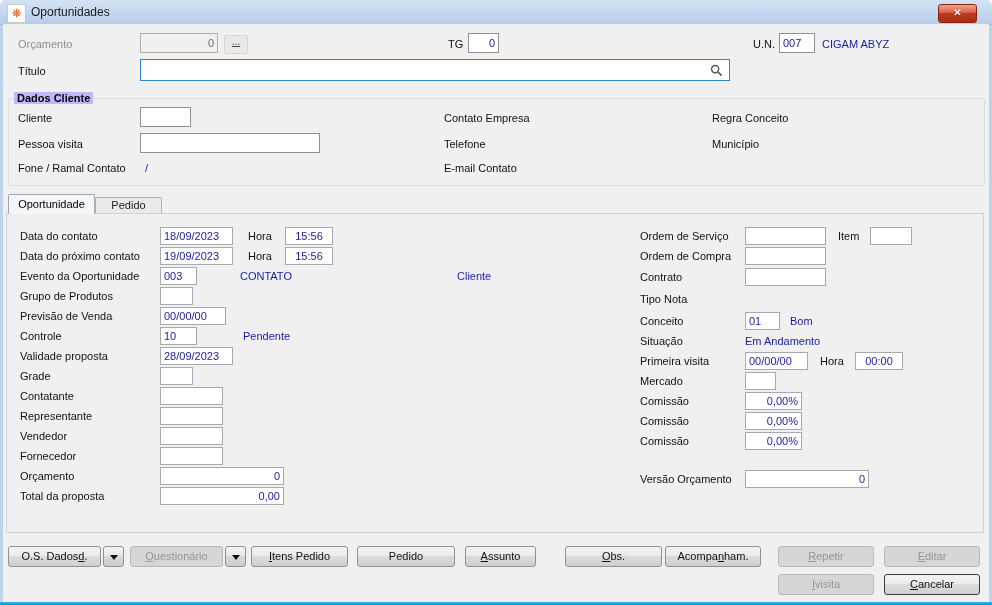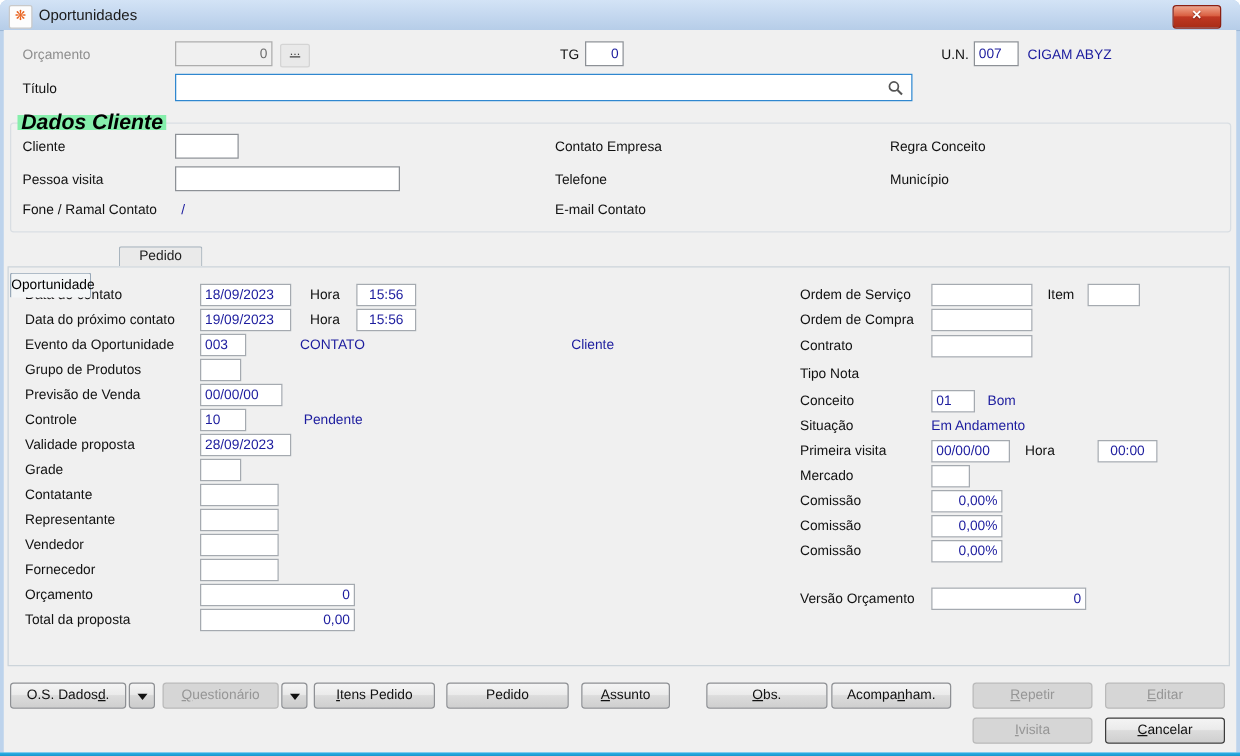--- a/index.html
+++ b/index.html
@@ -19,25 +19,25 @@
   .lbl.gray{color:#8e8e8e;}
   .blue{color:#1c1c9e;}
   .fld{position:absolute;height:18px;box-sizing:border-box;border:1px solid #a5aab0;background:#fff;
     font-family:"Liberation Sans",sans-serif;font-size:11px;color:#1c1c9e;padding:0 3px;outline:none;}
   .fld.ra{text-align:right;}
   .fld.ctr{text-align:center;}
   .fld.h20{height:20px;}
   .fld.dis{background:#f0f0f0;color:#6e6e6e;border-color:#adadad;}
   .fld.focus{border:1px solid #2f87cf;height:22px;}
   .gb{position:absolute;border:1px solid #d9dee3;border-radius:3px;}
-  .gb-title{position:absolute;font-size:17px;font-weight:bold;background:#86efac;padding:0 3px;line-height:12px;font-style:italic;}
+  .gb-title{position:absolute;font-size:11px;font-weight:bold;background:#c4b5fd;padding:0 3px;line-height:12px;}
   .panel{position:absolute;left:6px;top:213px;width:978px;height:320px;border:1px solid #ccd4da;box-sizing:border-box;}
   .tab{position:absolute;box-sizing:border-box;font-size:11px;text-align:center;cursor:pointer;}
-  .tab.active{left:8px;top:194px;width:65px;height:20px;background:#f4f6f7;border:1px solid #98a8b8;border-bottom:none;
-    z-index:2;line-height:19px;border-radius:2px 2px 0 0;margin-top:24px;}
+  .tab.active{left:8px;top:194px;width:87px;height:20px;background:#f4f6f7;border:1px solid #98a8b8;border-bottom:none;
+    z-index:2;line-height:19px;border-radius:2px 2px 0 0;}
   .tab.inactive{left:95px;top:197px;width:67px;height:16px;background:#eaeaea;border:1px solid #a8b4be;border-bottom:none;
     line-height:15px;border-radius:2px 2px 0 0;color:#222;}
   .btn{position:absolute;height:21px;box-sizing:border-box;border:1px solid #8e9094;border-radius:3px;
     background:linear-gradient(#f4f4f4,#ebebeb 45%,#dcdcdc 50%,#cfcfcf);
     font-size:11px;color:#111;text-align:center;line-height:19px;cursor:pointer;white-space:nowrap;}
   .btn.dis{background:#d6d6d6;border-color:#b9b9b9;color:#969696;cursor:default;}
   .btn.default{border:1px solid #3c3c3c;box-shadow:inset 0 0 0 1px #7eb4ea00;}
   .mn{text-decoration:underline;}
   .arrowbtn{position:absolute;width:21px;height:21px;box-sizing:border-box;border:1px solid #8e9094;border-radius:3px;
     background:linear-gradient(#f4f4f4,#e9e9e9 45%,#d8d8d8 50%,#cccccc);cursor:pointer;}
@@ -166,21 +166,21 @@
   <div class="lbl" style="left:640px;top:312px">Conceito</div>
   <input class="fld" style="left: 745px; top: 312px; width: 35px;" value="01">
   <div class="lbl blue" style="left:790px;top:312px">Bom</div>
 
   <div class="lbl" style="left:640px;top:332px">Situação</div>
   <div class="lbl blue" style="left:745px;top:332px">Em Andamento</div>
 
   <div class="lbl" style="left:640px;top:352px">Primeira visita</div>
   <input class="fld" style="left: 745px; top: 352px; width: 63px;" value="00/00/00">
   <div class="lbl" style="left:820px;top:352px">Hora</div>
-  <input class="fld ctr" style="left: 855px; top: 352px; width: 48px; margin-left: 23px;" value="00:00">
+  <input class="fld ctr" style="left: 855px; top: 352px; width: 48px;" value="00:00">
 
   <div class="lbl" style="left:640px;top:372px">Mercado</div>
   <input class="fld" style="left: 745px; top: 372px; width: 31px;" value="">
 
   <div class="lbl" style="left:640px;top:392px">Comissão</div>
   <input class="fld ra" style="left: 745px; top: 392px; width: 57px;" value="0,00%">
   <div class="lbl" style="left:640px;top:412px">Comissão</div>
   <input class="fld ra" style="left: 745px; top: 412px; width: 57px;" value="0,00%">
   <div class="lbl" style="left:640px;top:432px">Comissão</div>
   <input class="fld ra" style="left: 745px; top: 432px; width: 57px;" value="0,00%">

